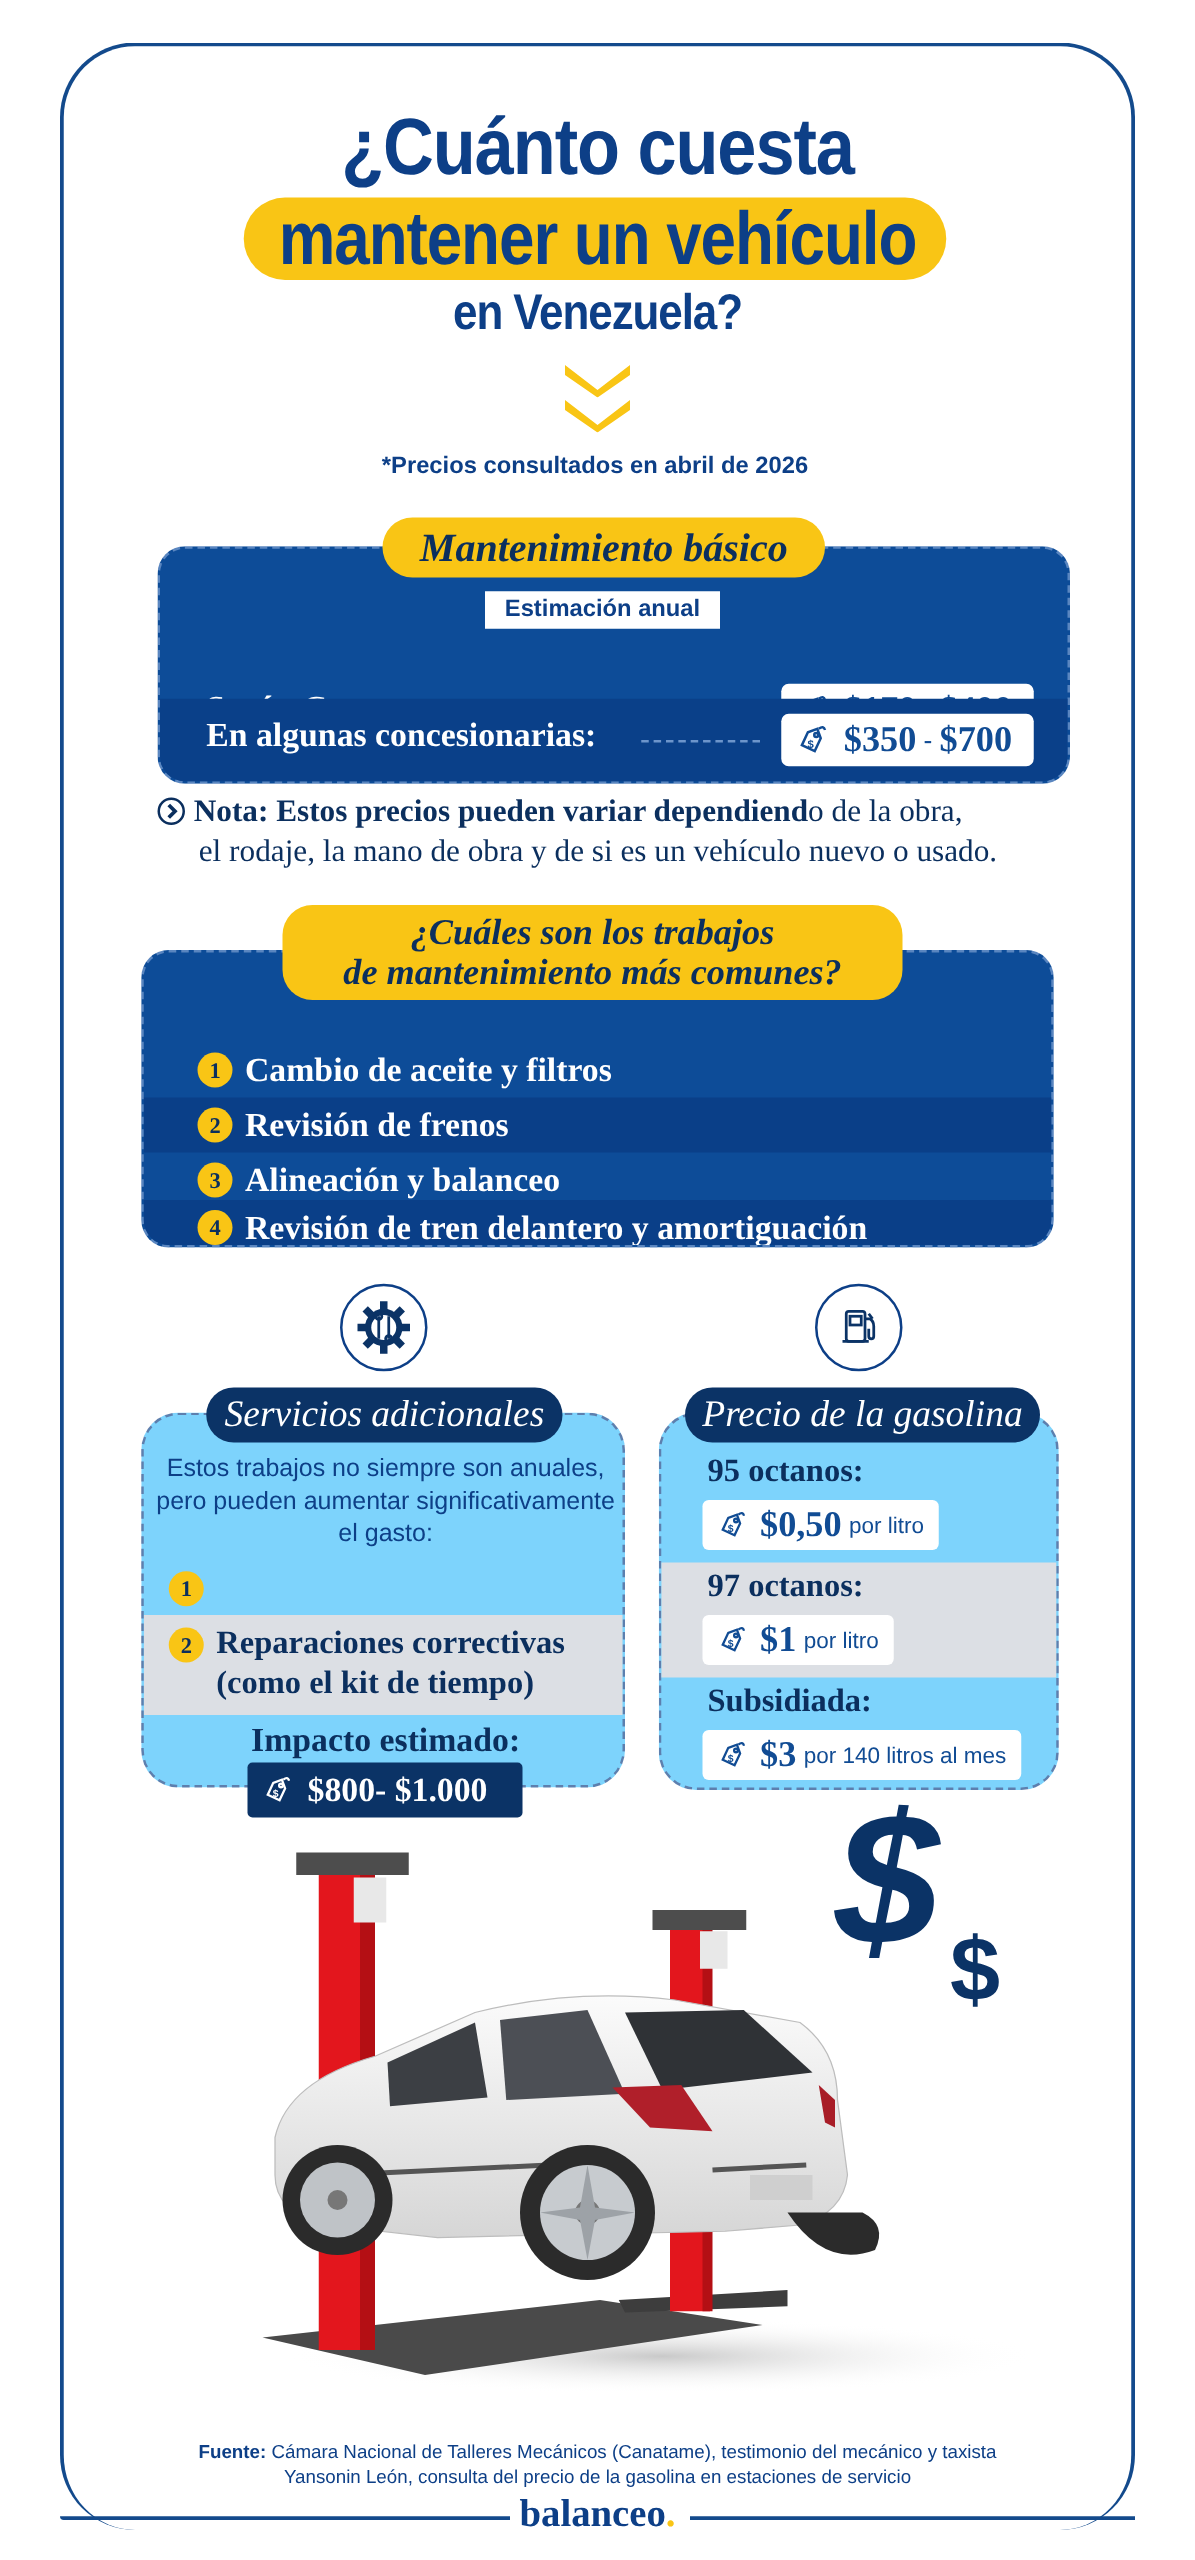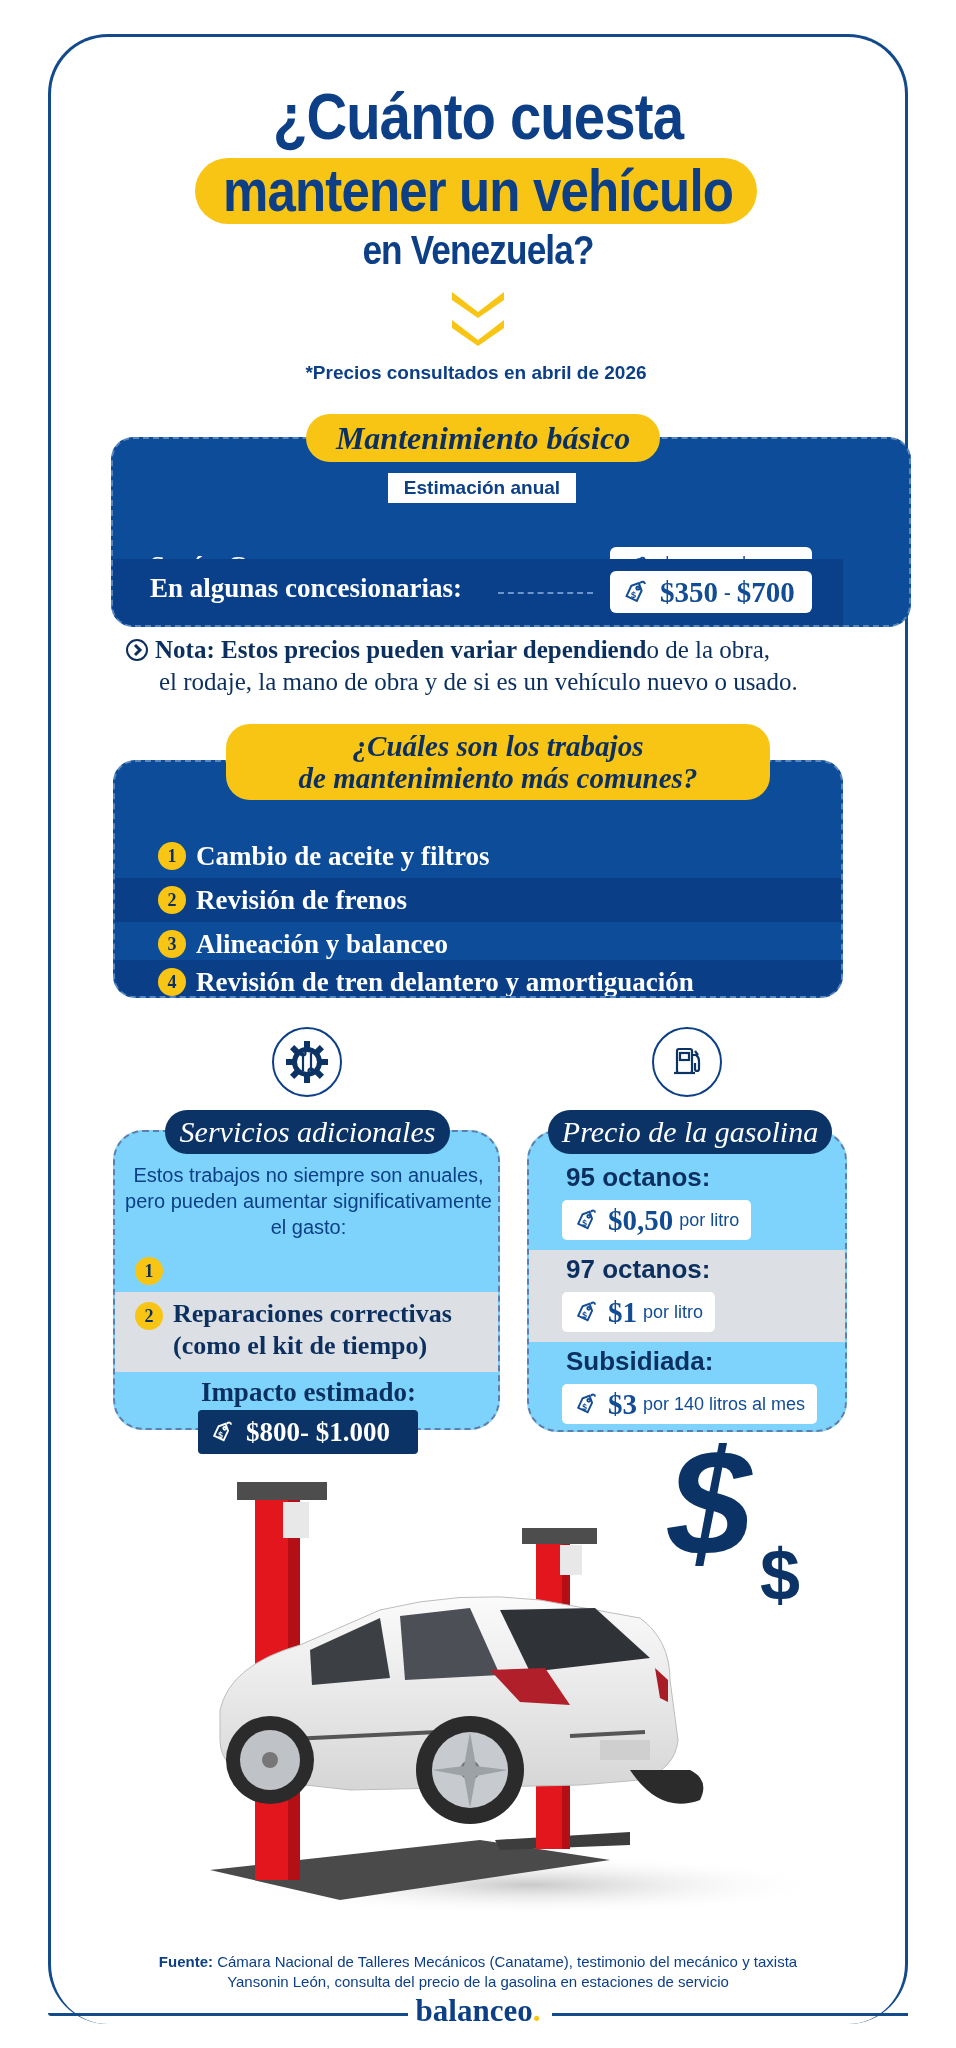--- a/index.html
+++ b/index.html
@@ -19,39 +19,39 @@
 
   .chev { position: absolute; left: 450px; width: 56px; height: 28px; }
   .chev svg { width: 56px; height: 28px; display: block; }
 
   .subnote { position: absolute; top: 362px; left: 0; width: 952px; text-align: center; font-size: 19px; font-weight: 700; color: #0d3f87; }
 
   .blue-box { position: absolute; background: #0d4c98; border-radius: 22px; border: 2px dashed #5a86c0; overflow: hidden; }
   .pill-yellow { position: absolute; background: #f9c515; border-radius: 24px; text-align: center; font-family: "Liberation Serif", serif; font-style: italic; font-weight: 700; color: #0b2f5e; }
   .pill-navy { position: absolute; background: #0b3366; border-radius: 22px; text-align: center; font-family: "Liberation Serif", serif; font-style: italic; color: #ffffff; }
 
-  .mb-box { left: 111px; top: 437px; width: 800px; height: 190px; }
+  .mb-box { left: 126px; top: 437px; width: 730px; height: 190px; }
   .mb-pill { left: 306px; top: 414px; width: 354px; height: 48px; font-size: 32px; line-height: 48px; z-index: 3; }
   .est-label { position: absolute; left: 388px; top: 473px; width: 188px; height: 30px; background: #fff; color: #0d3f87; font-weight: 700; font-size: 19px; text-align: center; line-height: 30px; z-index: 3; }
   .mb-row { position: absolute; left: 0; width: 730px; height: 60px; }
   .mb-row.r1 { top: 60px; }
   .mb-row.r2 { top: 120px; background: #0a4089; height: 70px; }
   .mb-label { position: absolute; left: 37px; font-family: "Liberation Serif", serif; font-weight: 700; color: #fff; font-size: 27px; }
   .mb-dash { position: absolute; border-top: 2px dashed #6d95cb; height: 0; }
   .price-box { position: absolute; background: #fff; border-radius: 6px; height: 42px; display: flex; align-items: center; padding-left: 12px; font-family: "Liberation Serif", serif; font-weight: 700; color: #114c94; font-size: 29px; }
   .price-box .tag { width: 26px; height: 26px; margin-right: 12px; }
   .price-box .sep { font-size: 20px; margin: 0 6px; }
 
   .nota { position: absolute; left: 125px; top: 634px; width: 720px; font-family: "Liberation Serif", serif; font-size: 25px; color: #0b2f5e; line-height: 32px; }
   .nota b { font-weight: 700; }
   .nota .ic { display: inline-block; width: 24px; height: 24px; vertical-align: -4px; margin-right: 6px; }
   .nota .l2 { padding-left: 34px; display: block; }
 
   .jobs-box { left: 113px; top: 760px; width: 730px; height: 238px; }
-  .jobs-pill { left: 226px; top: 724px; width: 544px; height: 76px; font-size: 29px; line-height: 32px; padding-top: 6px; z-index: 3; }
+  .jobs-pill { left: 226px; top: 724px; width: 496px; height: 76px; font-size: 29px; line-height: 32px; padding-top: 6px; z-index: 3; }
   .job-row { position: absolute; left: 0; width: 730px; height: 44px; display: flex; align-items: center; }
   .job-row.alt { background: #0a3f88; }
   .num-dot { width: 28px; height: 28px; border-radius: 50%; background: #f9c515; color: #0b2f5e; font-family: "Liberation Serif", serif; font-weight: 700; font-size: 18px; text-align: center; line-height: 28px; margin-left: 43px; margin-right: 10px; }
   .job-text { font-family: "Liberation Serif", serif; font-weight: 700; color: #fff; font-size: 27px; }
 
   .circle-icon { position: absolute; width: 70px; height: 70px; border: 2px solid #0d3f87; border-radius: 50%; display: flex; align-items: center; justify-content: center; background: #fff; }
   .circle-icon svg { width: 46px; height: 46px; }
 
   .grey-box { position: absolute; background: #7dd3fc; border: 2px dashed #5d7fae; border-radius: 30px; overflow: hidden; }
   .sa-box { left: 113px; top: 1130px; width: 387px; height: 300px; }
@@ -62,21 +62,21 @@
   .sa-item .num-dot { margin-left: 20px; margin-right: 10px; margin-top: 4px; flex: 0 0 28px; }
   .sa-item .txt { font-family: "Liberation Serif", serif; font-weight: 700; color: #0b2f5e; font-size: 26px; line-height: 32px; }
   .impact-label { position: absolute; left: 0; top: 245px; width: 387px; text-align: center; font-family: "Liberation Serif", serif; font-weight: 700; color: #0b2f5e; font-size: 27px; }
   .impact-box { position: absolute; left: 198px; top: 1410px; width: 220px; height: 44px; background: #0b3366; border-radius: 4px; display: flex; align-items: center; padding-left: 12px; z-index: 3; color: #fff; font-family: "Liberation Serif", serif; font-weight: 700; font-size: 27px; }
   .impact-box .tag { width: 24px; height: 24px; margin-right: 12px; }
 
   .gas-box { left: 527px; top: 1130px; width: 320px; height: 302px; }
   .gas-pill { left: 548px; top: 1110px; width: 284px; height: 44px; font-size: 30px; line-height: 44px; z-index: 3; }
   .gas-row { position: absolute; left: 0; width: 320px; height: 92px; }
   .gas-row.alt { background: #dcdfe4; }
-  .gas-label { position: absolute; left: 37px; top: 4px; font-family: Liberation Sans, sans-serif; font-weight: 700; color: #0b2f5e; font-size: 26px; }
+  .gas-label { position: absolute; left: 37px; top: 4px; font-family: Liberation Serif, serif; font-weight: 700; color: #0b2f5e; font-size: 26px; }
   .gas-price { position: absolute; left: 33px; top: 42px; height: 40px; background: #fff; border-radius: 5px; display: flex; align-items: center; padding: 0 12px; }
   .gas-price .tag { width: 24px; height: 24px; margin-right: 10px; }
   .gas-price .amt { font-family: "Liberation Serif", serif; font-weight: 700; color: #114c94; font-size: 29px; margin-right: 6px; }
   .gas-price .unit { font-size: 18px; color: #114c94; }
 
   .illustration { position: absolute; left: 200px; top: 1440px; width: 620px; height: 480px; }
 
   .source { position: absolute; left: 0; top: 1952px; width: 956px; text-align: center; font-size: 15px; color: #0d3f87; line-height: 20px; }
   .source b { font-weight: 700; }
   .logo { position: absolute; left: 0; top: 1993px; width: 956px; text-align: center; font-family: "Liberation Serif", serif; font-weight: 700; font-size: 31px; color: #0d3f87; }

